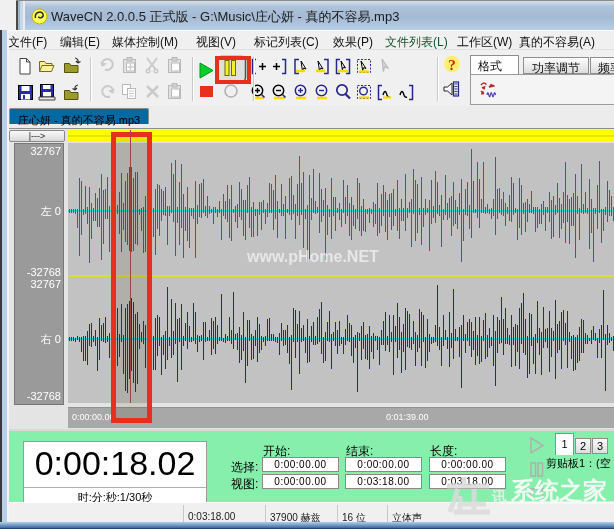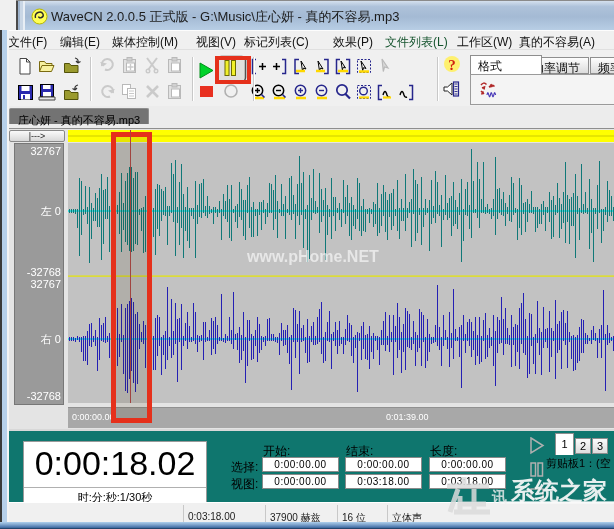--- a/index.html
+++ b/index.html
@@ -27,42 +27,42 @@
 
 
 .rtab { position:absolute; top:7px; height:17px; font-size:12px; padding:2px 7px 0 7px;
   border:1px solid #8e8e8e; background:linear-gradient(#fdfdfd,#dcdcdc); color:#111; }
 .rtab.active { background:#fff; height:19px; top:5px; z-index:2; border-bottom:none; }
 #fmt-panel { position:absolute; left:461px; top:24px; width:144px; height:31px;
   background:#f4f4f4; border:1px solid #9a9a9a; border-right:none; }
 
 
 #filetabs { left:9px; top:106px; width:605px; height:23px; background:#ececec; }
-#filetab1 { position:absolute; left:0px; top:2px; height:16px; background:#737373;
+#filetab1 { position:absolute; left:0px; top:2px; height:16px; background:#0369a1;
   border:1px solid #8e8e8e; border-bottom:none; border-radius:2px 2px 0 0;
   font-size:11px; padding:4px 8px 0 8px; color:#000; }
 #filetabs .bline { position:absolute; left:0; right:0; bottom:0; height:1px; background:#8e8e8e; }
 
 
 #wavearea { left:9px; top:129px; width:605px; height:300px; background:#e4e4e4; }
 #ovbtn { position:absolute; left:0; top:1px; width:56px; height:12px;
   background:linear-gradient(#fafafa,#d8d8d8); border:1px solid #888; border-radius:2px;
   font-size:9px; text-align:center; line-height:10px; color:#222; }
 #ovbar { position:absolute; left:59px; top:1px; width:546px; height:12px; background:#ffff00; }
 #ovbar .mid { position:absolute; left:0; right:0; top:5px; height:2px; background:#e6e600; }
 #labelcol { position:absolute; left:5px; top:14px; width:50px; height:262px; background:#9a9a9a;
   border:1px solid #777; }
 #labelcol div { position:absolute; right:2px; color:#fff; font-size:11px; white-space:nowrap; }
 #wavepanes { position:absolute; left:59px; top:14px; width:546px; height:260px; }
 #ruler { position:absolute; left:59px; top:278px; width:546px; height:21px; background:#a8a8a8;
   border-top:1px solid #909090; color:#fff; font-size:9px; }
 #ruler span { position:absolute; top:4px; }
 
 
-#bottompanel { left:9px; top:429px; width:605px; height:73px; background:#0f766e;
+#bottompanel { left:9px; top:429px; width:605px; height:73px; background:#86efac;
   border-top:2px solid #d8d8d8; }
 #bigtimebox { position:absolute; left:14px; top:10px; width:184px; height:62px;
   background:#fff; border:1px solid #9a9a9a; }
 #bigtime { position:absolute; left:0; right:0; top:2px; font-size:34px; color:#000; text-align:center; }
 #bigsub { position:absolute; left:0; right:0; bottom:0px; border-top:1px solid #b0b0b0; font-size:11px; color:#000; text-align:center; padding-top:2px; height:15px; }
 .sellab { position:absolute; font-size:12px; color:#000; }
 .tbox { position:absolute; width:77px; height:15px; background:#fff; border:1px solid #8a8a8a;
   font-size:10px; letter-spacing:0.5px; text-align:center; line-height:13px; color:#000; }
 .cliptab { position:absolute; font-size:11px; text-align:center; color:#000; }
 
@@ -96,21 +96,21 @@
     <path d="M4.5 10 Q3.5 6 7 4.5 Q10.5 3 12 6 Q13 8.5 10.5 9.5 Q8 10.5 7.5 8.5" fill="none" stroke="#2a2a2a" stroke-width="1.4"></path>
   </svg>
   <div id="title-text" class="abs">WaveCN 2.0.0.5 正式版 - G:\Music\庄心妍 - 真的不容易.mp3</div>
 </div>
 
 <div id="menubar" class="abs">
   <span style="left:8px">文件(F)</span>
   <span style="left:60px">编辑(E)</span>
   <span style="left:112px">媒体控制(M)</span>
   <span style="left:196px">视图(V)</span>
-  <span style="left:244px">标记列表(C)</span>
+  <span style="left:254px">标记列表(C)</span>
   <span style="left:333px">效果(P)</span>
   <span style="left:385px;color:#14532d">文件列表(L)</span>
   <span style="left:457px">工作区(W)</span>
   <span style="left:519px">真的不容易(A)</span>
 </div>
 
 <div id="toolbar" class="abs">
   <svg width="605" height="57" viewBox="0 0 605 57" style="position:absolute;left:0;top:0">
     <g transform="translate(8,8)">
         <path d="M3 0.5h6.5L13 4v12H3z" fill="#fff" stroke="#444" stroke-width="1"></path>
@@ -269,21 +269,21 @@
 <g transform="translate(434,31)">
         <path d="M1 6 h3.5 L9 2 v12 L4.5 10 H1z" fill="#fff" stroke="#222" stroke-width="1"></path>
         <rect x="10.5" y="1" width="5" height="14" fill="#e8e8e8" stroke="#26268c" stroke-width="1.2"></rect>
         <path d="M11.5 3h3 M11.5 5.5h3 M11.5 8h3 M11.5 10.5h3 M11.5 13h3" stroke="#26268c" stroke-width="0.9"></path>
       </g>
   </svg>
   <div class="vsep" style="left:81px;top:7px;height:44px"></div>
   <div class="vsep" style="left:183px;top:7px;height:44px"></div>
   <div class="vsep" style="left:244px;top:7px;height:44px"></div>
   <div class="vsep" style="left:428px;top:7px;height:44px"></div>
-  <div class="rtab active" style="left:461px;width:72px">格式</div>
+  <div class="rtab active" style="left:461px;width:49px">格式</div>
   <div class="rtab" style="left:514px;width:66px;padding:2px 2px 0 8px">功率调节</div>
   <div class="rtab" style="left:581px;width:45px;padding:2px 0 0 7px">频率调节</div>
   <div id="fmt-panel"></div>
   <svg width="18" height="18" viewBox="0 0 18 18" style="position:absolute;left:471px;top:31px">
     <path d="M1 4 q2.5 -3.5 5.5 -0.5 M2 7 l2.5 -1 l-0.5 2.5" stroke="#b02828" stroke-width="1.5" fill="none"></path>
     <path d="M9 6 q3 -3 5.5 -0.5 M9 6 l2.8 -0.5 l-1 -2.5" stroke="#b02828" stroke-width="1.5" fill="none"></path>
     <path d="M1 10 l3 3 M1.5 13.5 l2 -3" stroke="#b02828" stroke-width="1.5" fill="none"></path>
     <path d="M7 14 q0.8 -5 1.8 0 q0.8 4 1.6 0 q0.8 -5 1.8 0 q0.8 4 1.6 0 q0.8 -5 1.8 0" stroke="#4838b8" stroke-width="1.2" fill="none"></path>
   </svg>
 </div>

